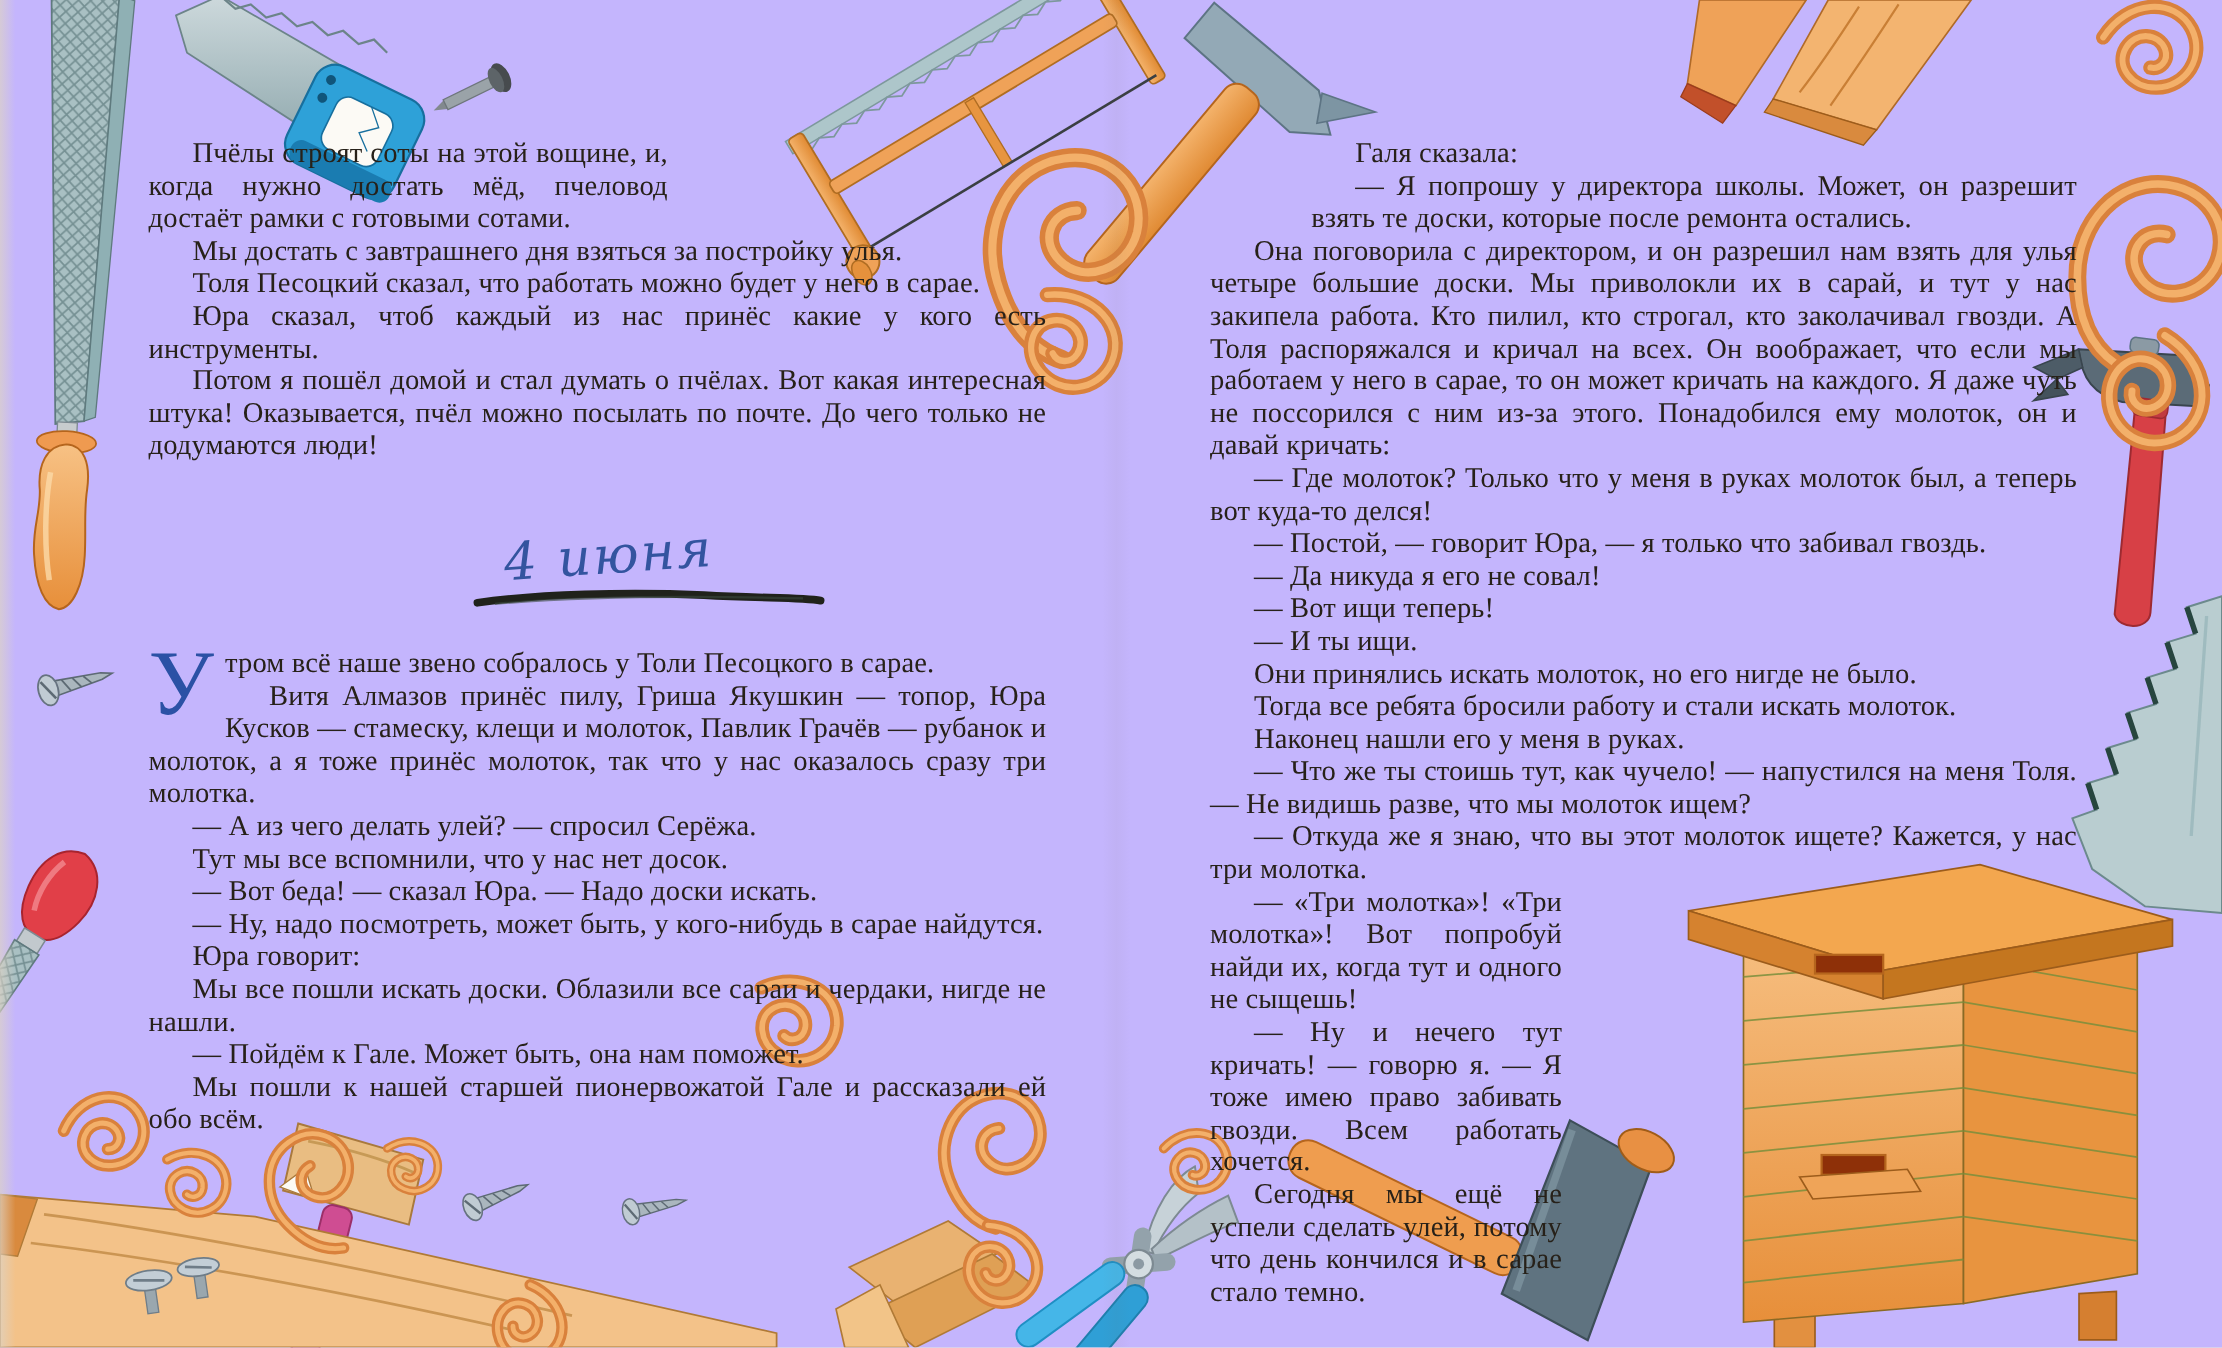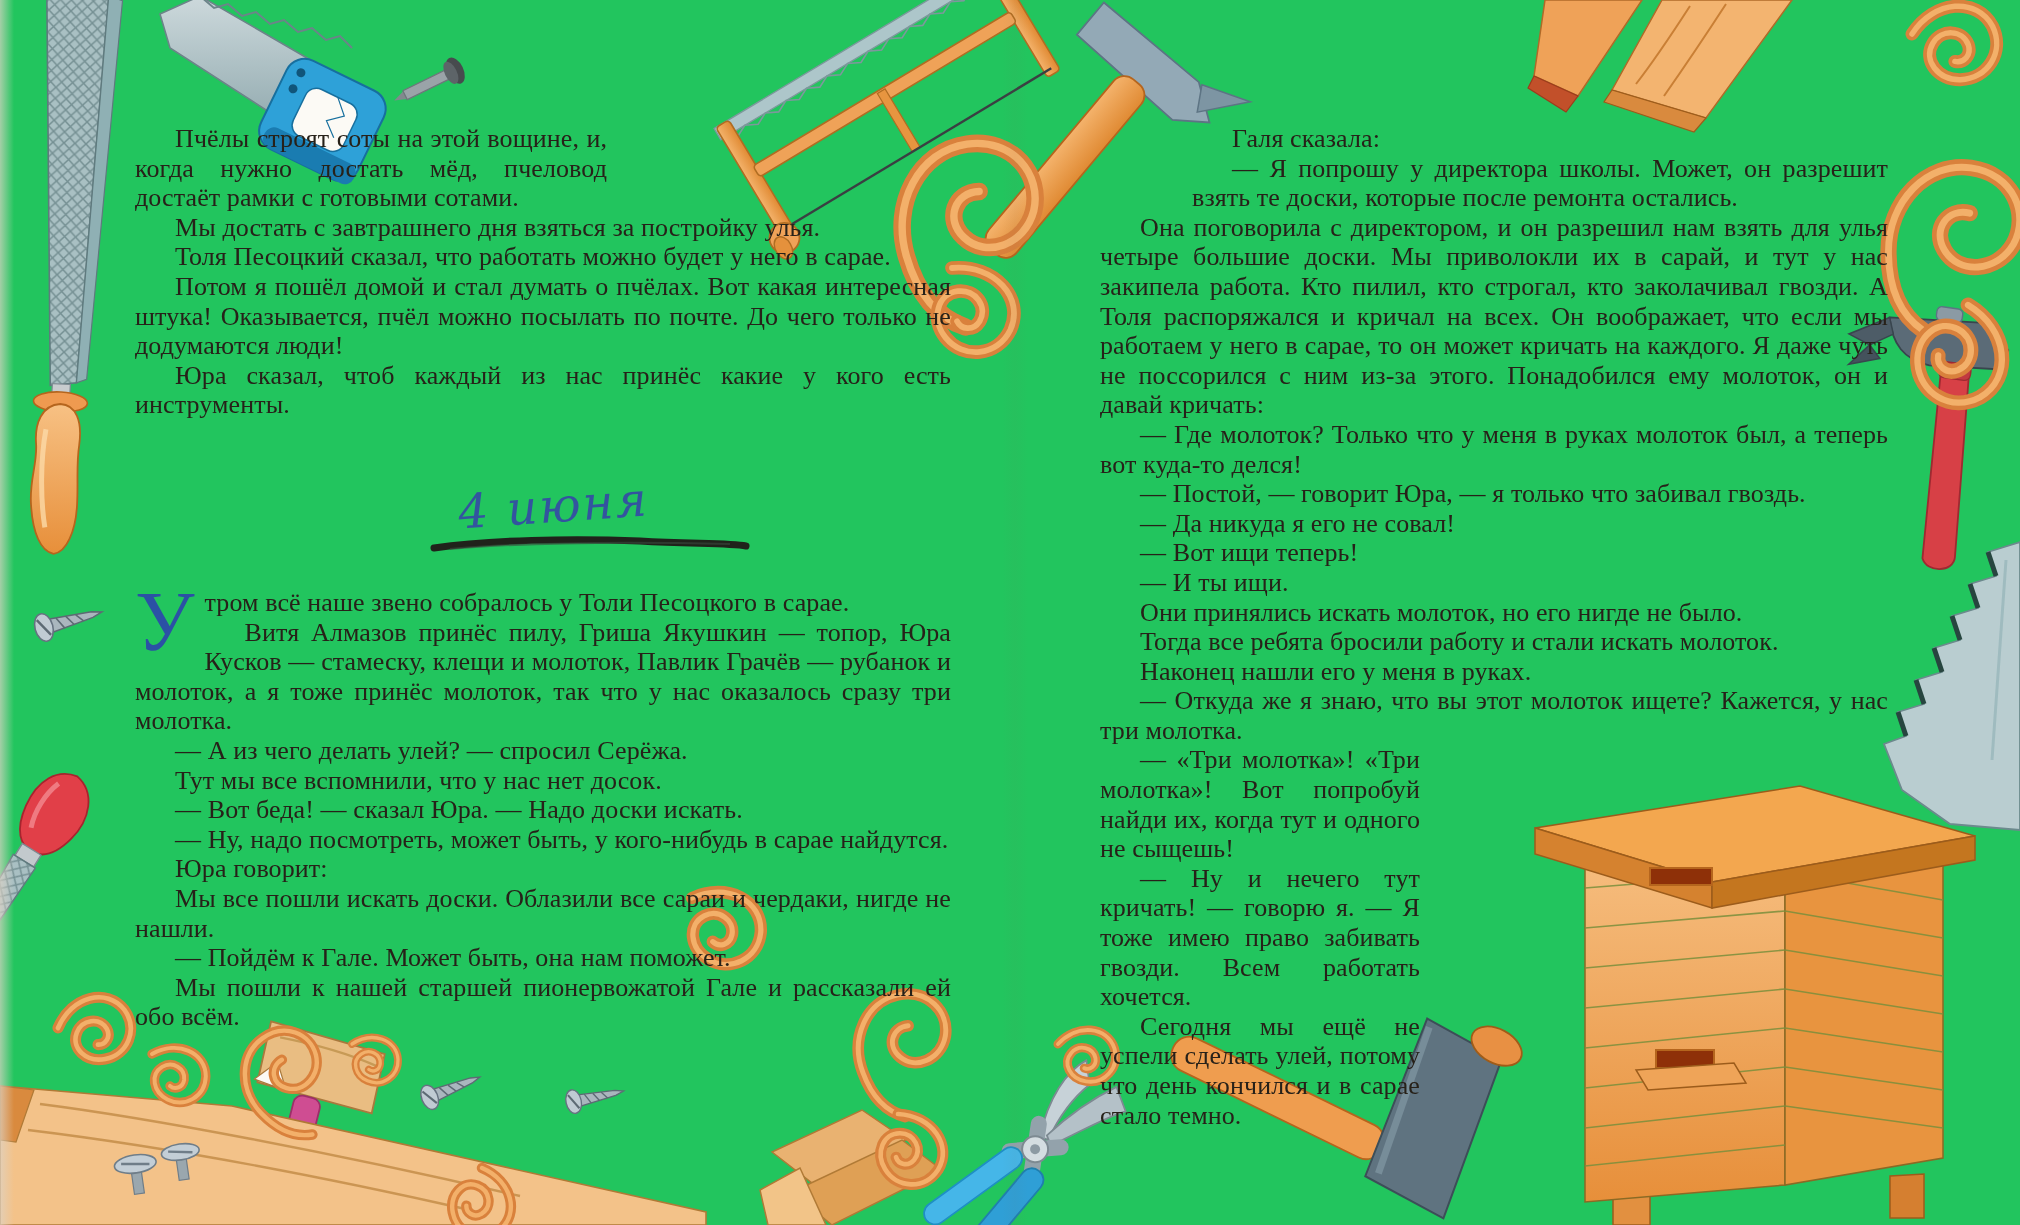--- a/index.html
+++ b/index.html
@@ -1,16 +1,16 @@
 <!DOCTYPE html>
 <html><head>
 <meta charset="utf-8">
 <style>
   html,body{margin:0;padding:0;background:#e9e5db;}
-  #stage{position:relative;width:2020px;height:1225px;background:#22c55e;overflow:hidden;
+  #stage{position:relative;width:2020px;height:1225px;background:#c4b5fd;overflow:hidden;
          font-family:"Liberation Serif","DejaVu Serif",serif;}
   
   #stage:before{content:"";position:absolute;left:0;top:0;width:14px;height:100%;
     background:linear-gradient(90deg,#ddd3c6,rgba(255,255,255,0));opacity:.7;z-index:3;pointer-events:none;}
   #stage:after{content:"";position:absolute;left:1002px;top:0;width:26px;height:100%;
     background:linear-gradient(90deg,rgba(0,0,0,0),rgba(120,105,80,.05),rgba(0,0,0,0));z-index:3;pointer-events:none;}
   #art{position:absolute;left:0;top:0;z-index:1;}
   .textcol{position:absolute;z-index:2;color:#272119;font-size:26px;line-height:29.6px;
            text-align:justify;letter-spacing:.1px;}
   .textcol p{margin:0;text-indent:40px;}
@@ -251,22 +251,22 @@
     <use href="#curl" transform="translate(1058,1044) scale(0.7) rotate(-4)"></use>
   </g>
 </svg>
 
 <div id="left-block1" class="textcol">
   <div class="spacer-r"></div>
   <div>
         <p>Пчёлы строят соты на этой вощине, и, когда нужно достать мёд, пчеловод достаёт рамки с готовыми сотами.</p>
         <p>Мы достать с завтрашнего дня взяться за постройку улья.</p>
         <p>Толя Песоцкий сказал, что работать можно будет у него в сарае.</p>
+        <p>Юра сказал, чтоб каждый из нас принёс какие у кого есть инструменты.</p>
         <p>Потом я пошёл домой и стал думать о пчёлах. Вот какая интересная штука! Оказывается, пчёл можно посылать по почте. До чего только не додумаются люди!</p>
-        <p>Юра сказал, чтоб каждый из нас принёс какие у кого есть инструменты.</p>
       </div>
 </div>
 
 <div id="heading">
   <span class="hword">4 июня</span>
   <svg width="320" height="20">
     <path d="M4,13 C60,5 140,3 210,6 C260,9 300,8 316,11" stroke="#20221b" stroke-width="7" fill="none" stroke-linecap="round"></path>
     <path d="M20,14 C90,8 180,6 300,9" stroke="#3a4a3e" stroke-width="2" fill="none" opacity=".6"></path>
   </svg>
 </div>
@@ -294,20 +294,21 @@
         <p>— Я попрошу у директора школы. Может, он разрешит взять те доски, которые после ремонта остались.</p>
         <p>Она поговорила с директором, и он разрешил нам взять для улья четыре большие доски. Мы приволокли их в сарай, и тут у нас закипела работа. Кто пилил, кто строгал, кто заколачивал гвозди. А Толя распоряжался и кричал на всех. Он воображает, что если мы работаем у него в сарае, то он может кричать на каждого. Я даже чуть не поссорился с ним из-за этого. Понадобился ему молоток, он и давай кричать:</p>
         <p>— Где молоток? Только что у меня в руках молоток был, а теперь вот куда-то делся!</p>
         <p>— Постой, — говорит Юра, — я только что забивал гвоздь.</p>
         <p>— Да никуда я его не совал!</p>
         <p>— Вот ищи теперь!</p>
         <p>— И ты ищи.</p>
         <p>Они принялись искать молоток, но его нигде не было.</p>
         <p>Тогда все ребята бросили работу и стали искать молоток.</p>
         <p>Наконец нашли его у меня в руках.</p>
+        <p>— Что же ты стоишь тут, как чучело! — напустился на меня Толя. — Не видишь разве, что мы молоток ищем?</p>
         <p>— Откуда же я знаю, что вы этот молоток ищете? Кажется, у нас три молотка.</p>
       </div>
   <div class="hive-float"></div>
   <div>
         <p>— «Три молотка»! «Три молотка»! Вот попробуй найди их, когда тут и одного не сыщешь!</p>
         <p>— Ну и нечего тут кричать! — говорю я. — Я тоже имею право забивать гвозди. Всем работать хочется.</p>
         <p>Сегодня мы ещё не успели сделать улей, потому что день кончился и в сарае стало темно.</p>
       </div>
 </div>
 

